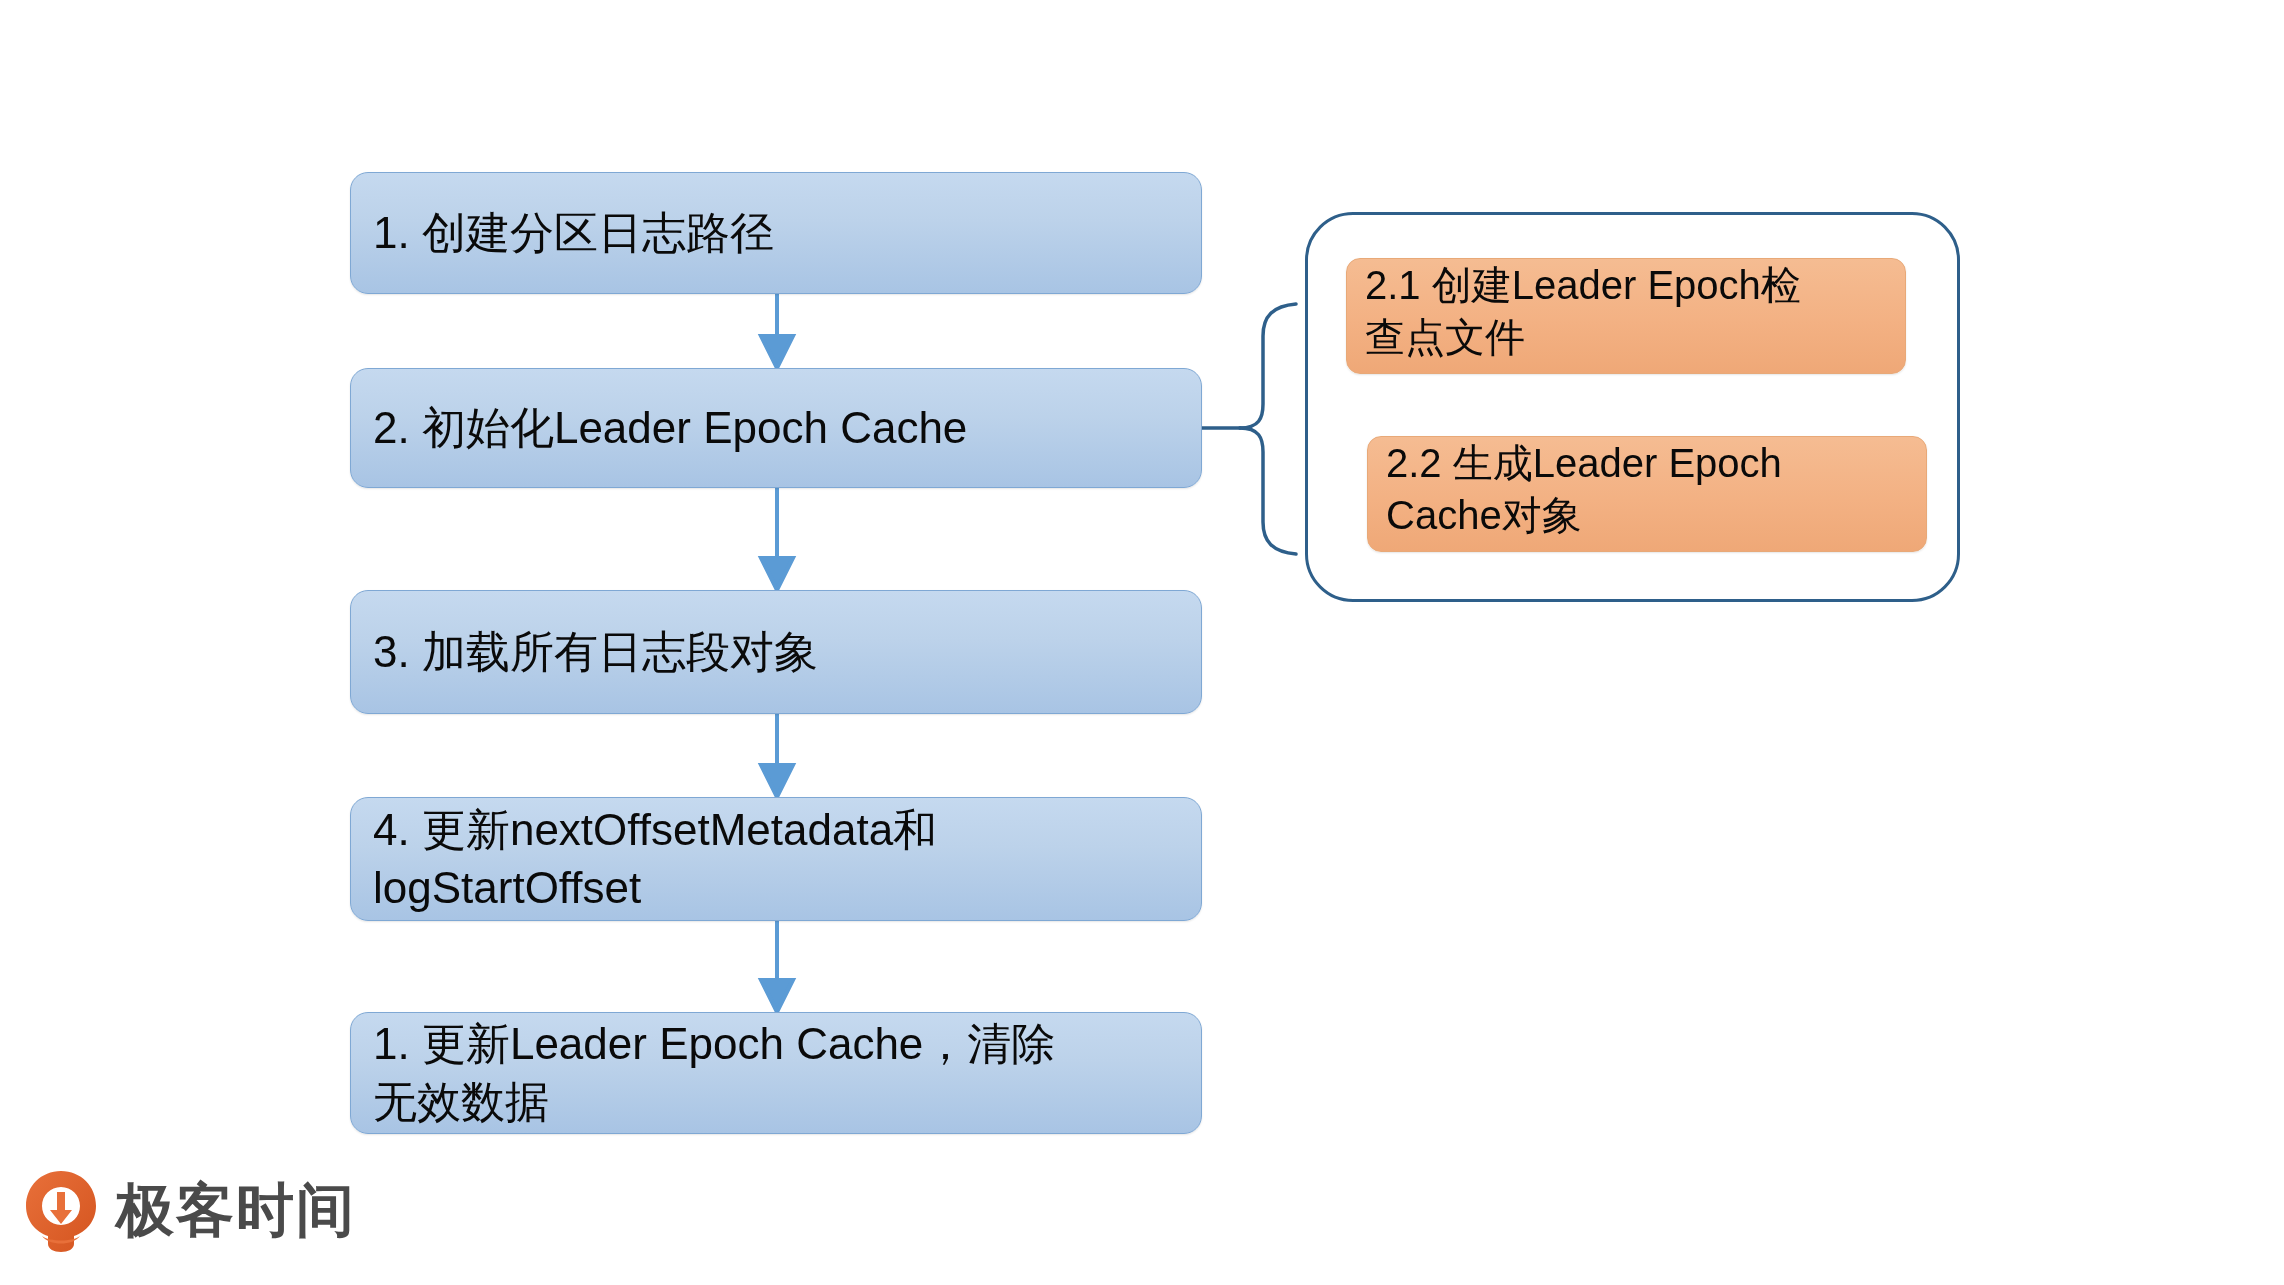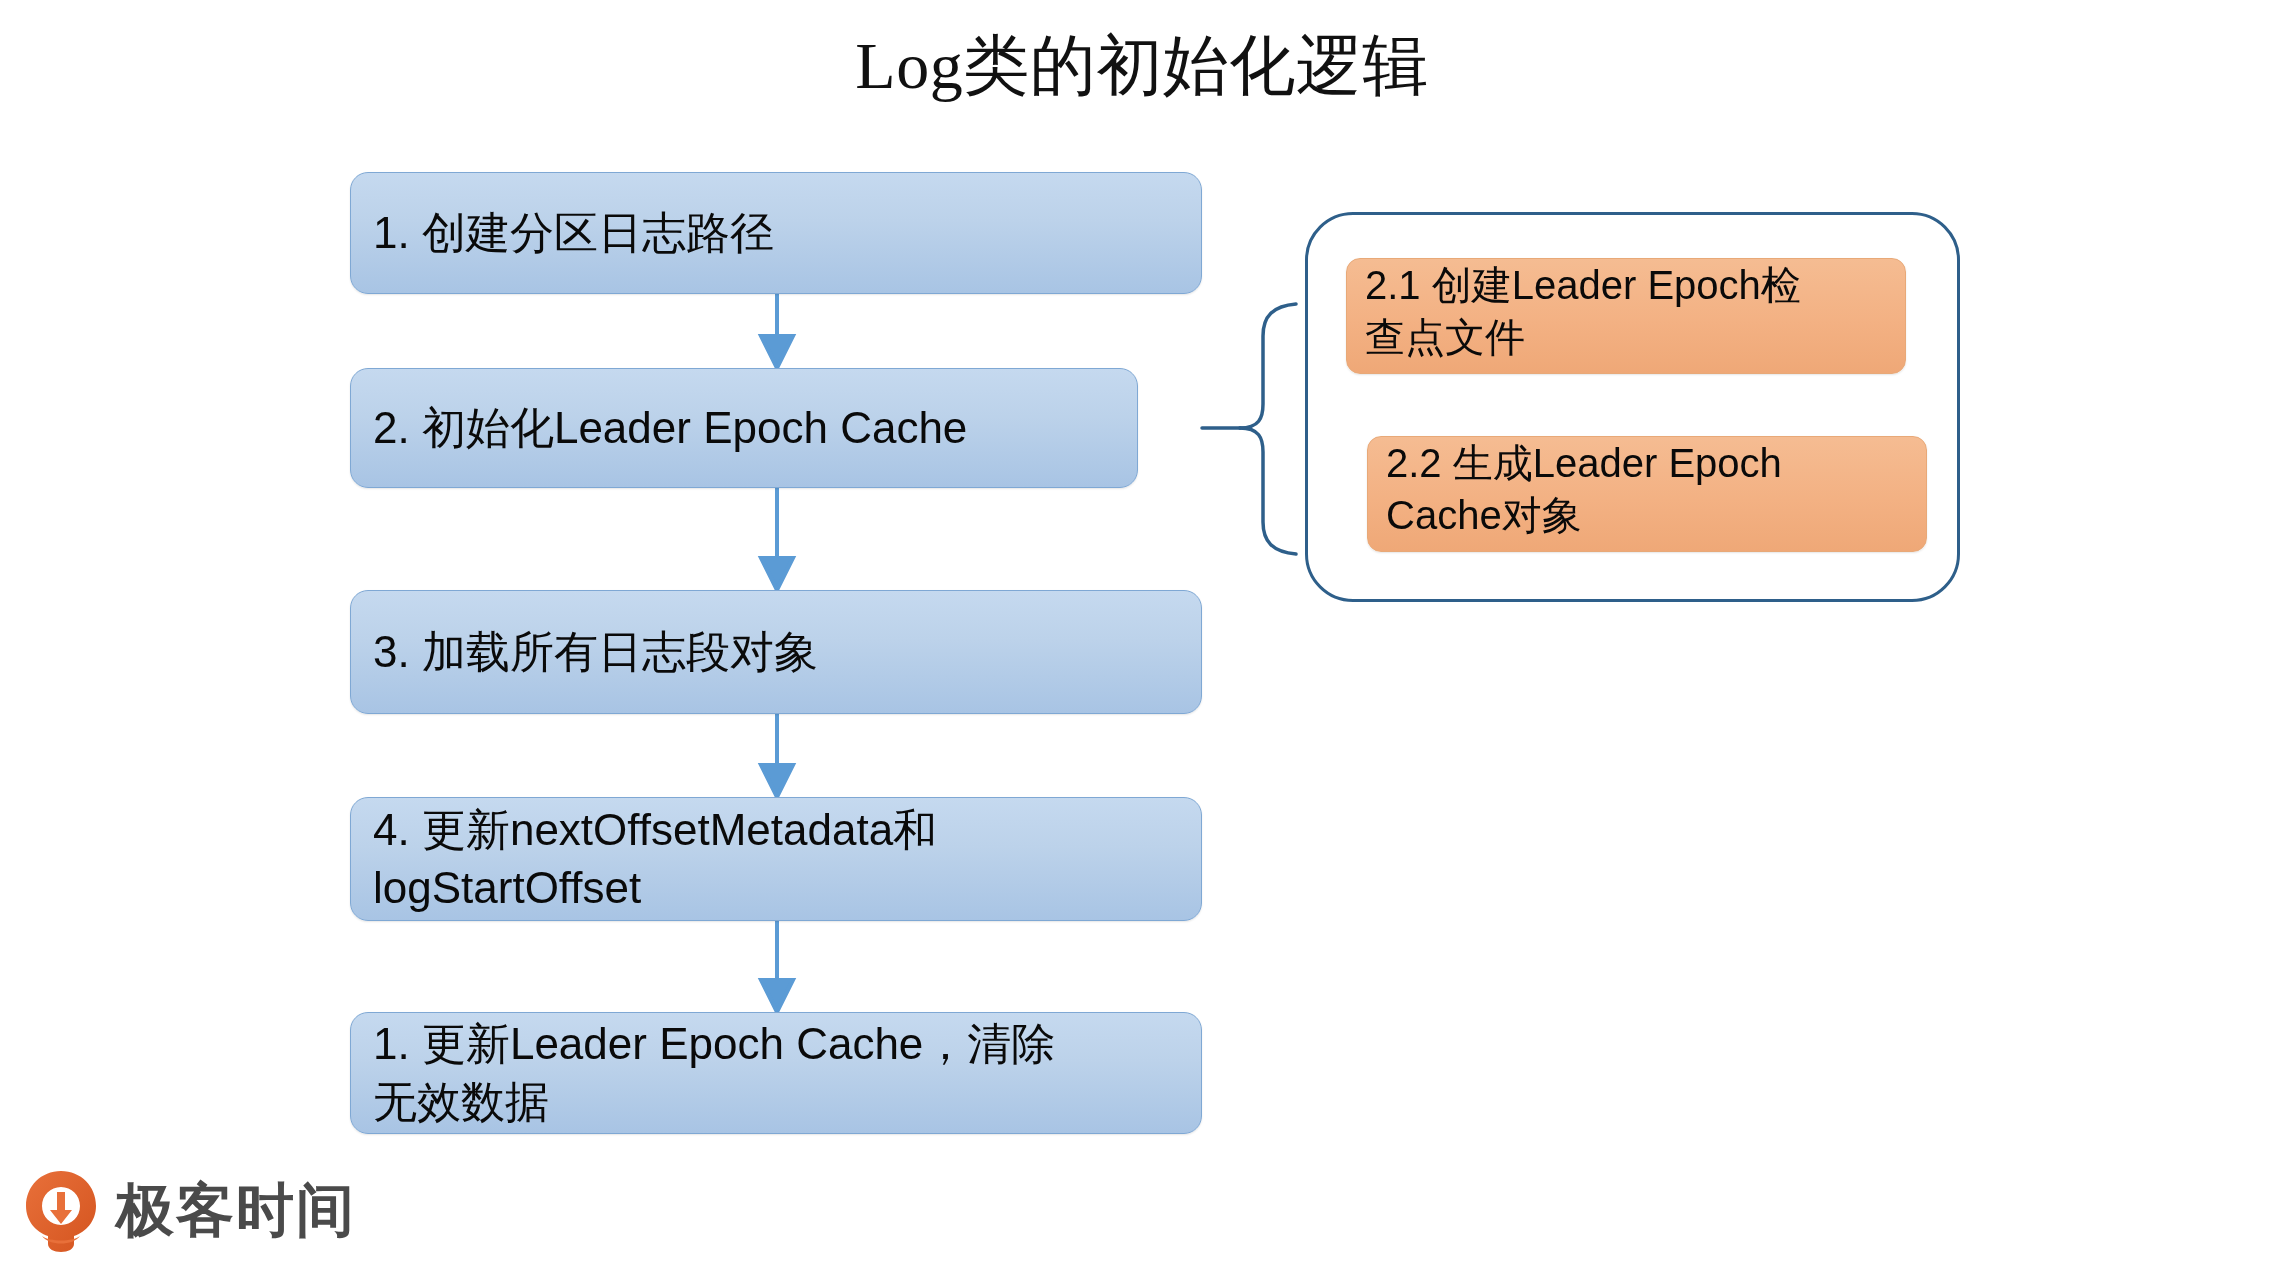--- a/index.html
+++ b/index.html
@@ -55,21 +55,21 @@
     overflow: hidden;
   }
   .flow-box .txt {
     display: block;
     width: 100%;
     white-space: pre-line;
   }
   
   #box1 { left: 350px; top: 172px;  width: 852px; height: 122px; }
   
-  #box2 { left: 350px; top: 368px;  width: 788px; height: 120px; }
+  #box2 { left: 350px; top: 368px;  width: 852px; height: 120px; }
   
   #box3 { left: 350px; top: 590px;  width: 852px; height: 124px; }
   
   #box4 { left: 350px; top: 797px;  width: 852px; height: 124px; align-items: center; }
   
   #box5 { left: 350px; top: 1012px; width: 852px; height: 122px; align-items: center; }
 
   
   .connector {
     position: absolute;
@@ -135,21 +135,20 @@
     color: #4a4a4a;
     letter-spacing: 2px;
     line-height: 1;
   }
 </style>
 </head>
 <body>
 
 <div id="canvas">
 
-  <div class="slide-title">Log类的初始化逻辑</div>
 
   <svg class="connector" width="2284" height="1285" viewBox="0 0 2284 1285" xmlns="http://www.w3.org/2000/svg">
     <g stroke="#5B9BD5" stroke-width="4" fill="#5B9BD5">
 
       <line x1="777" y1="294" x2="777" y2="348"></line>
       <polygon points="777,368 761,336 793,336"></polygon>
 
       <line x1="777" y1="488" x2="777" y2="570"></line>
       <polygon points="777,590 761,558 793,558"></polygon>
 

